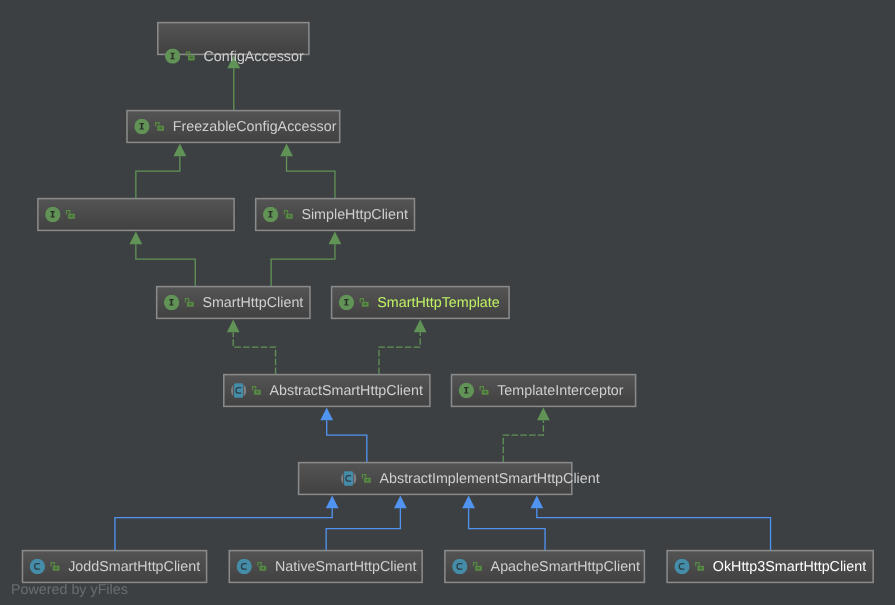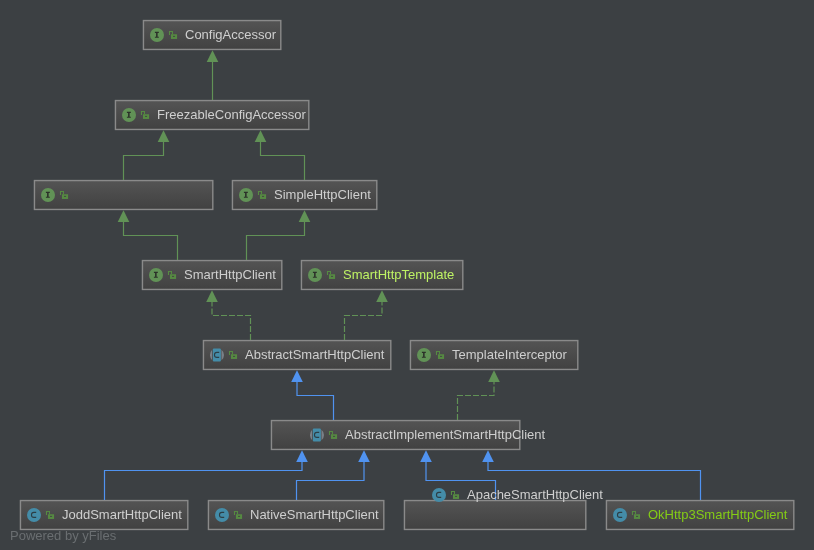--- a/index.html
+++ b/index.html
@@ -106,21 +106,21 @@
       <g>
         <path d="M 495.5 500 L 495.5 480.5 L 426 480.5 L 426 461.95000000000005" fill="none" stroke="#5093f0" stroke-width="1.2" stroke-linecap="butt" stroke-linejoin="miter"></path>
         <path d="M 426 450.35 L 420.2 461.95000000000005 L 431.8 461.95000000000005 Z" fill="#5093f0"></path>
       </g>
       <g>
         <path d="M 700.5 500 L 700.5 470.5 L 488 470.5 L 488 461.95000000000005" fill="none" stroke="#5093f0" stroke-width="1.2" stroke-linecap="butt" stroke-linejoin="miter"></path>
         <path d="M 488 450.35 L 482.2 461.95000000000005 L 493.8 461.95000000000005 Z" fill="#5093f0"></path>
       </g>
     </svg>
   <div id="nodes">
-      <div class="node" style="left: 143px; top: 20px; width: 138px; height: 30px;">
+      <div class="node" style="left: 143px; top: 36px; width: 138px; height: 30px;">
         <span class="ic ic-type"><svg class="ic-svg" width="14" height="14" viewBox="0 0 14 14">
             <circle cx="7" cy="7" r="7" fill="#619256"></circle>
             <path d="M4.9 3.87h3.9v1.08H7.62V8.85h1.18v0.99H4.9V8.85h1.18V4.95H4.9z" fill="#2b3029"></path>
           </svg></span>
         <span class="ic ic-lock"><svg class="lk-svg" width="11" height="11" viewBox="0 0 11 11">
             <path d="M0.95 0.9h4.04v1.08H2.0V5.0H0.95z" fill="#568a42"></path>
             <path d="M3.95 0.9h1.04v3.45H3.95z" fill="#568a42"></path>
             <path d="M2.95 4.25h6.12v4.71H2.95z" fill="#568a42"></path>
             <rect x="5.01" y="5.87" width="2.07" height="1.03" fill="#454545"></rect>
           </svg></span>
@@ -252,21 +252,21 @@
             <path d="M9.2 4.42H6.95A2.5 2.5 0 0 0 6.95 9.42H9.2" fill="none" stroke="#2c3e45" stroke-width="1.12" stroke-linecap="butt"></path>
           </svg></span>
         <span class="ic ic-lock"><svg class="lk-svg" width="11" height="11" viewBox="0 0 11 11">
             <path d="M0.95 0.9h4.04v1.08H2.0V5.0H0.95z" fill="#568a42"></path>
             <path d="M3.95 0.9h1.04v3.45H3.95z" fill="#568a42"></path>
             <path d="M2.95 4.25h6.12v4.71H2.95z" fill="#568a42"></path>
             <rect x="5.01" y="5.87" width="2.07" height="1.03" fill="#454545"></rect>
           </svg></span>
         <span class="lbl" style="color:#cfcfcf">NativeSmartHttpClient</span>
       </div>
-      <div class="node" style="left: 404px; top: 480px; width: 154px; height: 30px; margin-left: 21px;">
+      <div class="node" style="left: 404px; top: 500px; width: 154px; height: 30px;">
         <span class="ic ic-type"><svg class="ic-svg" width="14" height="14" viewBox="0 0 14 14">
             <circle cx="7" cy="7" r="7" fill="#448ca8"></circle>
             <path d="M9.2 4.42H6.95A2.5 2.5 0 0 0 6.95 9.42H9.2" fill="none" stroke="#2c3e45" stroke-width="1.12" stroke-linecap="butt"></path>
           </svg></span>
         <span class="ic ic-lock"><svg class="lk-svg" width="11" height="11" viewBox="0 0 11 11">
             <path d="M0.95 0.9h4.04v1.08H2.0V5.0H0.95z" fill="#568a42"></path>
             <path d="M3.95 0.9h1.04v3.45H3.95z" fill="#568a42"></path>
             <path d="M2.95 4.25h6.12v4.71H2.95z" fill="#568a42"></path>
             <rect x="5.01" y="5.87" width="2.07" height="1.03" fill="#454545"></rect>
           </svg></span>
@@ -276,17 +276,17 @@
         <span class="ic ic-type"><svg class="ic-svg" width="14" height="14" viewBox="0 0 14 14">
             <circle cx="7" cy="7" r="7" fill="#448ca8"></circle>
             <path d="M9.2 4.42H6.95A2.5 2.5 0 0 0 6.95 9.42H9.2" fill="none" stroke="#2c3e45" stroke-width="1.12" stroke-linecap="butt"></path>
           </svg></span>
         <span class="ic ic-lock"><svg class="lk-svg" width="11" height="11" viewBox="0 0 11 11">
             <path d="M0.95 0.9h4.04v1.08H2.0V5.0H0.95z" fill="#568a42"></path>
             <path d="M3.95 0.9h1.04v3.45H3.95z" fill="#568a42"></path>
             <path d="M2.95 4.25h6.12v4.71H2.95z" fill="#568a42"></path>
             <rect x="5.01" y="5.87" width="2.07" height="1.03" fill="#454545"></rect>
           </svg></span>
-        <span class="lbl" style="color:#84cc16">OkHttp3SmartHttpClient</span>
+        <span class="lbl" style="color:#ffffff">OkHttp3SmartHttpClient</span>
       </div>
     </div>
   <div class="wm">Powered by yFiles</div>
 </div>
 
 </body></html>

